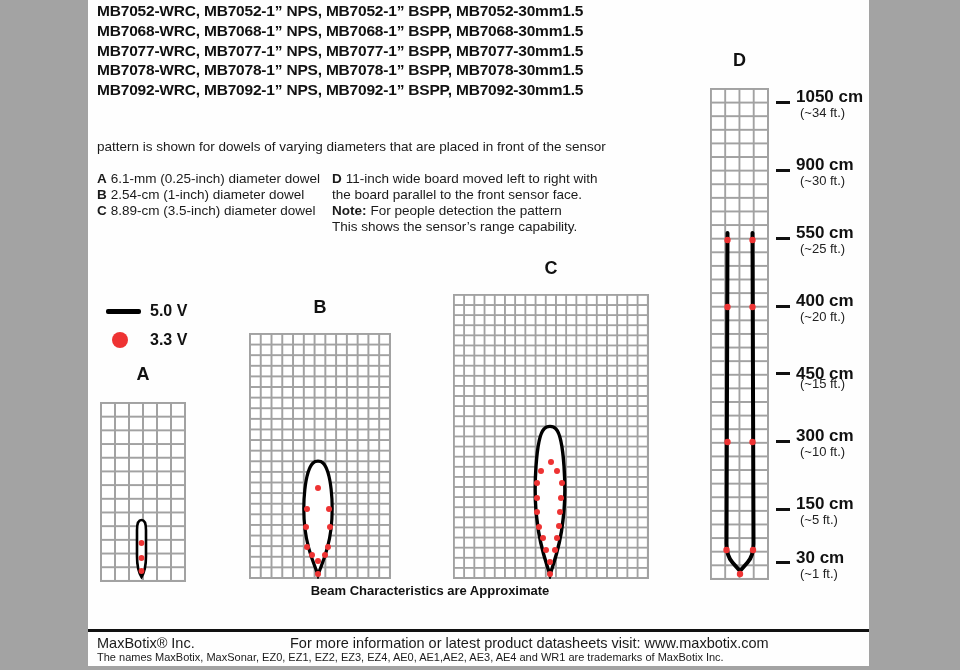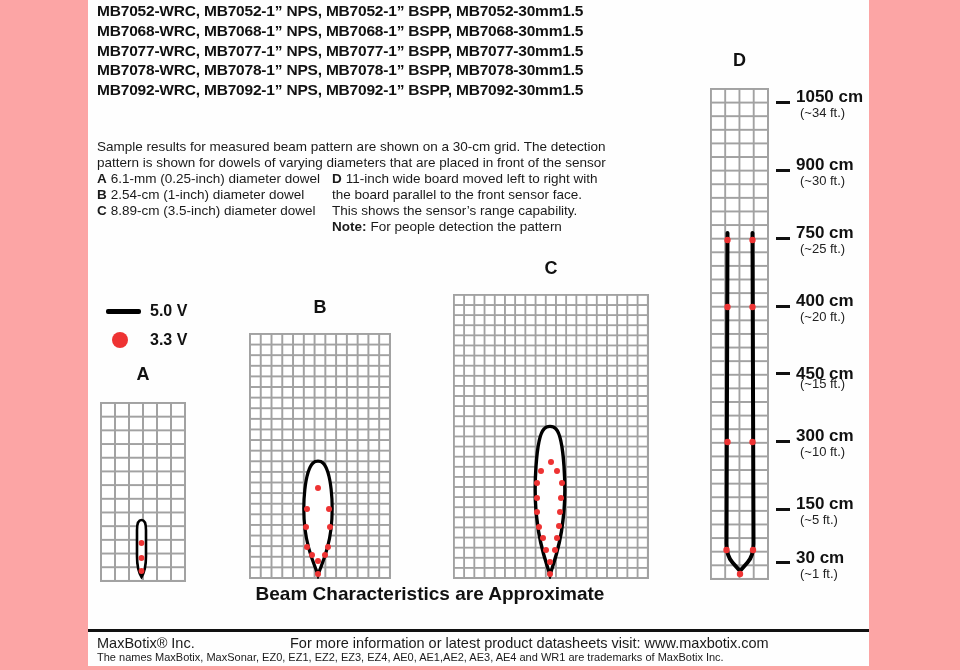--- a/index.html
+++ b/index.html
@@ -1,16 +1,16 @@
 <!DOCTYPE html>
 <html><head>
 <meta charset="utf-8">
 <style>
   html,body{margin:0;padding:0;background:#000;}
-  .screen{position:relative;width:960px;height:670px;background:#fca5a5;overflow:hidden;
+  .screen{position:relative;width:960px;height:670px;background:#a3a3a3;overflow:hidden;
           font-family:"Liberation Sans",sans-serif;}
   .abs{position:absolute;}
   .page{left:88px;top:0;width:781px;height:666px;background:#fefefe;}
   .header{left:97px;top:1px;font-weight:bold;font-size:15.5px;line-height:19.8px;
           letter-spacing:-0.2px;color:#111;white-space:nowrap;}
   .intro{left:97px;top:139px;font-size:13.5px;line-height:15.9px;color:#1a1a1a;white-space:nowrap;}
   .dowels{left:97px;top:171px;font-size:13.5px;line-height:15.9px;color:#1a1a1a;white-space:nowrap;}
   .boardcol{left:332px;top:171px;font-size:13.5px;line-height:15.9px;color:#1a1a1a;white-space:nowrap;}
   .dowels b,.boardcol b{margin-right:4px;}
   .legend-line{left:106px;top:309px;width:35px;height:4.5px;background:#000;border-radius:2px;}
@@ -22,21 +22,21 @@
                      linear-gradient(to bottom,#a2a2a2 2px,transparent 2px);
     border-right:2px solid #a2a2a2;border-bottom:2px solid #a2a2a2;}
   .grid-a{left:100px;top:402px;width:86px;height:180px;background-size:14px 13.69px;}
   .grid-b{left:249px;top:333px;width:142px;height:246px;background-size:10.77px 10.61px;}
   .grid-c{left:453px;top:294px;width:196px;height:285px;background-size:10.21px 10.11px;}
   .grid-d{left:710px;top:88px;width:59px;height:492px;background-size:14.25px 13.61px;}
   .beam-svg{pointer-events:none;}
   .tick{background:#111;width:14px;height:3px;left:776px;}
   .cm-label{left:796px;font-weight:bold;font-size:17px;color:#111;white-space:nowrap;}
   .ft-label{left:800px;font-size:13px;color:#222;white-space:nowrap;text-align:center;}
-  .approx{left:130px;top:583px;width:600px;text-align:center;font-weight:bold;font-size:19px;color:#111;}
+  .approx{left:130px;top:583px;width:600px;text-align:center;font-weight:bold;font-size:13px;color:#111;}
   .scalenote{left:130px;top:607px;width:600px;text-align:center;font-weight:bold;font-size:14px;color:#111;}
   .separator{left:88px;top:629px;width:781px;height:2.5px;background:#111;}
   .company{left:97px;top:635px;font-size:14.5px;color:#1a1a1a;}
   .moreinfo{left:290px;top:635px;font-size:14.5px;color:#1a1a1a;}
   .trademark{left:97px;top:651px;font-size:11px;color:#1a1a1a;white-space:nowrap;}
 </style>
 </head>
 <body>
 
 <div class="screen">
@@ -44,35 +44,34 @@
 
   <div class="abs header">
     <div>MB7052-WRC, MB7052-1” NPS, MB7052-1” BSPP, MB7052-30mm1.5</div>
     <div>MB7068-WRC, MB7068-1” NPS, MB7068-1” BSPP, MB7068-30mm1.5</div>
     <div>MB7077-WRC, MB7077-1” NPS, MB7077-1” BSPP, MB7077-30mm1.5</div>
     <div>MB7078-WRC, MB7078-1” NPS, MB7078-1” BSPP, MB7078-30mm1.5</div>
     <div>MB7092-WRC, MB7092-1” NPS, MB7092-1” BSPP, MB7092-30mm1.5</div>
   </div>
 
   <div class="abs intro">
-    <div>Sample results for measured beam pattern are shown on a 30-cm grid. The detection</div>
     <div>pattern is shown for dowels of varying diameters that are placed in front of the sensor</div>
   </div>
 
   <div class="abs dowels">
     <div><b>A</b><span>6.1-mm (0.25-inch) diameter dowel</span></div>
     <div><b>B</b><span>2.54-cm (1-inch) diameter dowel</span></div>
     <div><b>C</b><span>8.89-cm (3.5-inch) diameter dowel</span></div>
   </div>
 
   <div class="abs boardcol">
     <div><b>D</b><span>11-inch wide board moved left to right with</span></div>
     <div>the board parallel to the front sensor face.</div>
+    <div><b>Note:</b><span>For people detection the pattern</span></div>
     <div>This shows the sensor’s range capability.</div>
-    <div><b>Note:</b><span>For people detection the pattern</span></div>
   </div>
 
   <div class="abs legend-line"></div>
   <div class="abs legend-text" style="left:150px;top:302px;">5.0 V</div>
   <div class="abs legend-dot"></div>
   <div class="abs legend-text" style="left:150px;top:331px;">3.3 V</div>
 
   <div class="abs chart-label" style="left:100px;width:86px;top:364px;">A</div>
   <div class="abs chart-label" style="left:249px;width:142px;top:297px;">B</div>
   <div class="abs chart-label" style="left:453px;width:196px;top:258px;">C</div>
@@ -150,21 +149,21 @@
 
   <div class="abs tick" style="top:101px;"></div>
   <div class="abs cm-label" style="top:87px;">1050 cm</div>
   <div class="abs ft-label" style="top:105px;">(~34 ft.)</div>
 
   <div class="abs tick" style="top:169px;"></div>
   <div class="abs cm-label" style="top:155px;">900 cm</div>
   <div class="abs ft-label" style="top:173px;">(~30 ft.)</div>
 
   <div class="abs tick" style="top:237px;"></div>
-  <div class="abs cm-label" style="top:223px;">750 cm</div>
+  <div class="abs cm-label" style="top:223px;">550 cm</div>
   <div class="abs ft-label" style="top:241px;">(~25 ft.)</div>
 
   <div class="abs tick" style="top:305px;"></div>
   <div class="abs cm-label" style="top:291px;">400 cm</div>
   <div class="abs ft-label" style="top:309px;">(~20 ft.)</div>
 
   <div class="abs tick" style="top:372px;"></div>
   <div class="abs cm-label" style="top:364px;">450 cm</div>
   <div class="abs ft-label" style="top:376px;">(~15 ft.)</div>
 

